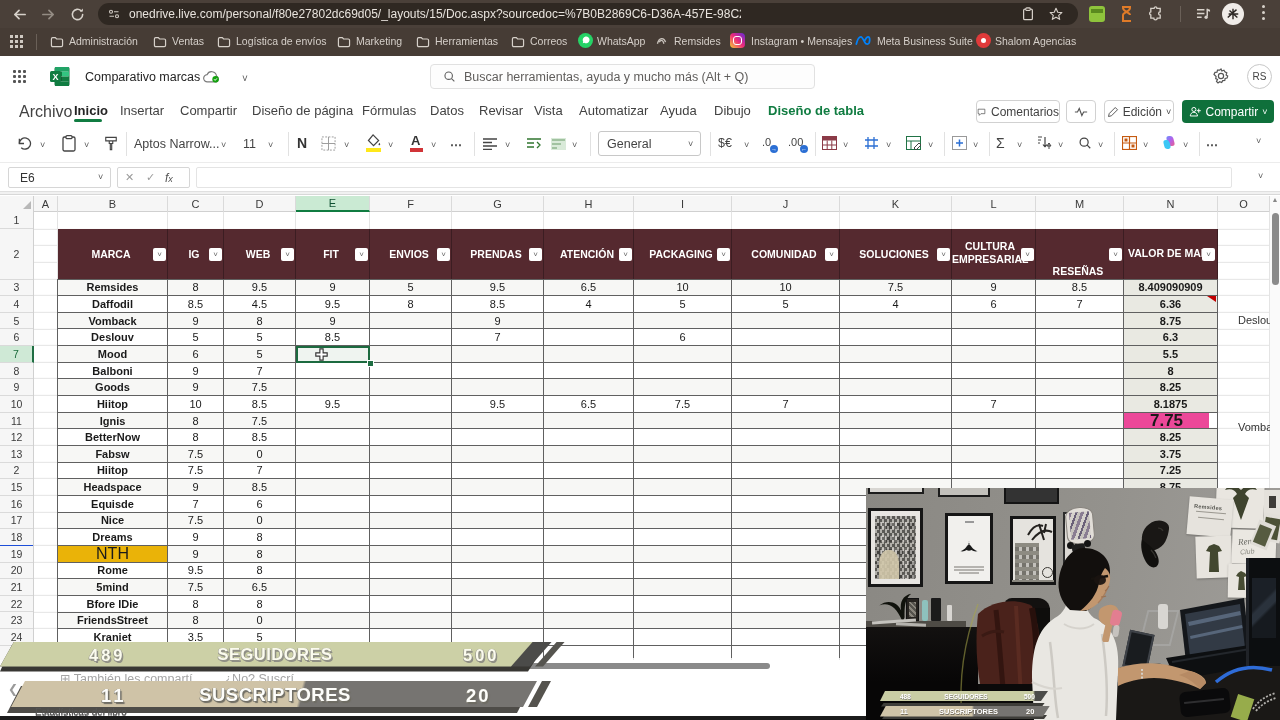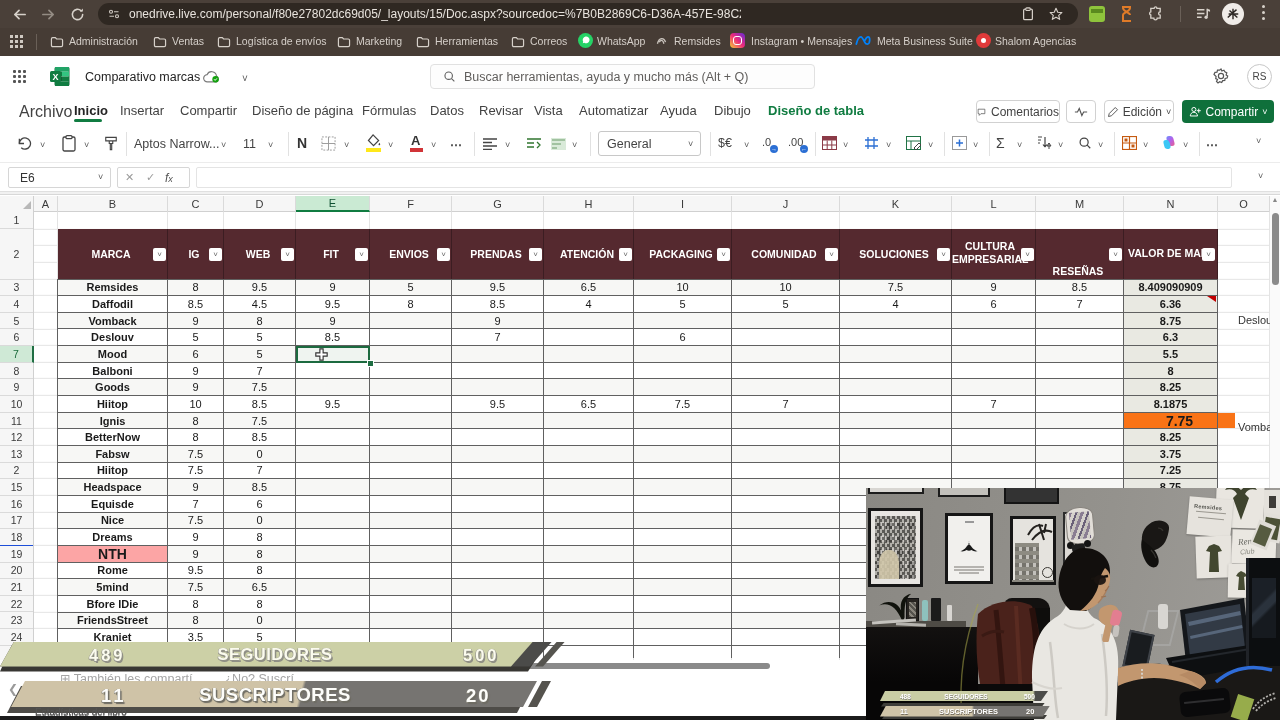--- a/index.html
+++ b/index.html
@@ -521,21 +521,21 @@
 <div class="ab ct" style="left:224px;top:412.7px;width:71px;height:15.65px;background:#f7f7f5;font-size:11px;color:#1a1a1a">7.5</div>
 <div class="ab ct" style="left:296px;top:412.7px;width:73px;height:15.65px;background:#f7f7f5;font-size:11px;color:#1a1a1a"></div>
 <div class="ab ct" style="left:370px;top:412.7px;width:81px;height:15.65px;background:#f7f7f5;font-size:11px;color:#1a1a1a"></div>
 <div class="ab ct" style="left:452px;top:412.7px;width:91px;height:15.65px;background:#f7f7f5;font-size:11px;color:#1a1a1a"></div>
 <div class="ab ct" style="left:544px;top:412.7px;width:89px;height:15.65px;background:#f7f7f5;font-size:11px;color:#1a1a1a"></div>
 <div class="ab ct" style="left:634px;top:412.7px;width:97px;height:15.65px;background:#f7f7f5;font-size:11px;color:#1a1a1a"></div>
 <div class="ab ct" style="left:732px;top:412.7px;width:107px;height:15.65px;background:#f7f7f5;font-size:11px;color:#1a1a1a"></div>
 <div class="ab ct" style="left:840px;top:412.7px;width:111px;height:15.65px;background:#f7f7f5;font-size:11px;color:#1a1a1a"></div>
 <div class="ab ct" style="left:952px;top:412.7px;width:83px;height:15.65px;background:#f7f7f5;font-size:11px;color:#1a1a1a"></div>
 <div class="ab ct" style="left:1036px;top:412.7px;width:87px;height:15.65px;background:#f7f7f5;font-size:11px;color:#1a1a1a"></div>
-<div class="ab ct" style="left:1124px;top:412.7px;width:111px;height:15.65px;background:#f97316;font-weight:bold;font-size:14px;color:#1a1a1a">7.75</div>
+<div class="ab ct" style="left:1124px;top:412.7px;width:85px;height:15.65px;background:#ec4899;font-weight:bold;font-size:17px;color:#1a1a1a">7.75</div>
 <div class="ab ct" style="left:58px;top:429.4px;width:109px;height:15.65px;background:#ffffff;font-weight:bold;font-size:11px;color:#1a1a1a">BetterNow</div>
 <div class="ab ct" style="left:168px;top:429.4px;width:55px;height:15.65px;background:#ffffff;font-size:11px;color:#1a1a1a">8</div>
 <div class="ab ct" style="left:224px;top:429.4px;width:71px;height:15.65px;background:#ffffff;font-size:11px;color:#1a1a1a">8.5</div>
 <div class="ab ct" style="left:296px;top:429.4px;width:73px;height:15.65px;background:#ffffff;font-size:11px;color:#1a1a1a"></div>
 <div class="ab ct" style="left:370px;top:429.4px;width:81px;height:15.65px;background:#ffffff;font-size:11px;color:#1a1a1a"></div>
 <div class="ab ct" style="left:452px;top:429.4px;width:91px;height:15.65px;background:#ffffff;font-size:11px;color:#1a1a1a"></div>
 <div class="ab ct" style="left:544px;top:429.4px;width:89px;height:15.65px;background:#ffffff;font-size:11px;color:#1a1a1a"></div>
 <div class="ab ct" style="left:634px;top:429.4px;width:97px;height:15.65px;background:#ffffff;font-size:11px;color:#1a1a1a"></div>
 <div class="ab ct" style="left:732px;top:429.4px;width:107px;height:15.65px;background:#ffffff;font-size:11px;color:#1a1a1a"></div>
 <div class="ab ct" style="left:840px;top:429.4px;width:111px;height:15.65px;background:#ffffff;font-size:11px;color:#1a1a1a"></div>
@@ -613,21 +613,21 @@
 <div class="ab ct" style="left:296px;top:529.2px;width:73px;height:15.65px;background:#ffffff;font-size:11px;color:#1a1a1a"></div>
 <div class="ab ct" style="left:370px;top:529.2px;width:81px;height:15.65px;background:#ffffff;font-size:11px;color:#1a1a1a"></div>
 <div class="ab ct" style="left:452px;top:529.2px;width:91px;height:15.65px;background:#ffffff;font-size:11px;color:#1a1a1a"></div>
 <div class="ab ct" style="left:544px;top:529.2px;width:89px;height:15.65px;background:#ffffff;font-size:11px;color:#1a1a1a"></div>
 <div class="ab ct" style="left:634px;top:529.2px;width:97px;height:15.65px;background:#ffffff;font-size:11px;color:#1a1a1a"></div>
 <div class="ab ct" style="left:732px;top:529.2px;width:107px;height:15.65px;background:#ffffff;font-size:11px;color:#1a1a1a"></div>
 <div class="ab ct" style="left:840px;top:529.2px;width:111px;height:15.65px;background:#ffffff;font-size:11px;color:#1a1a1a"></div>
 <div class="ab ct" style="left:952px;top:529.2px;width:83px;height:15.65px;background:#ffffff;font-size:11px;color:#1a1a1a"></div>
 <div class="ab ct" style="left:1036px;top:529.2px;width:87px;height:15.65px;background:#ffffff;font-size:11px;color:#1a1a1a"></div>
 <div class="ab ct" style="left:1124px;top:529.2px;width:93px;height:15.65px;background:#e9e9e2;font-weight:bold;font-size:11px;color:#1a1a1a"></div>
-<div class="ab ct" style="left:58px;top:545.9px;width:109px;height:15.65px;background:#fca5a5;font-weight:bold;font-size:14px;color:#1a1a1a">NTH</div>
+<div class="ab ct" style="left:58px;top:545.9px;width:109px;height:15.65px;background:#eab308;font-weight:normal;font-size:16px;color:#1a1a1a">NTH</div>
 <div class="ab ct" style="left:168px;top:545.9px;width:55px;height:15.65px;background:#f7f7f5;font-size:11px;color:#1a1a1a">9</div>
 <div class="ab ct" style="left:224px;top:545.9px;width:71px;height:15.65px;background:#f7f7f5;font-size:11px;color:#1a1a1a">8</div>
 <div class="ab ct" style="left:296px;top:545.9px;width:73px;height:15.65px;background:#f7f7f5;font-size:11px;color:#1a1a1a"></div>
 <div class="ab ct" style="left:370px;top:545.9px;width:81px;height:15.65px;background:#f7f7f5;font-size:11px;color:#1a1a1a"></div>
 <div class="ab ct" style="left:452px;top:545.9px;width:91px;height:15.65px;background:#f7f7f5;font-size:11px;color:#1a1a1a"></div>
 <div class="ab ct" style="left:544px;top:545.9px;width:89px;height:15.65px;background:#f7f7f5;font-size:11px;color:#1a1a1a"></div>
 <div class="ab ct" style="left:634px;top:545.9px;width:97px;height:15.65px;background:#f7f7f5;font-size:11px;color:#1a1a1a"></div>
 <div class="ab ct" style="left:732px;top:545.9px;width:107px;height:15.65px;background:#f7f7f5;font-size:11px;color:#1a1a1a"></div>
 <div class="ab ct" style="left:840px;top:545.9px;width:111px;height:15.65px;background:#f7f7f5;font-size:11px;color:#1a1a1a"></div>
 <div class="ab ct" style="left:952px;top:545.9px;width:83px;height:15.65px;background:#f7f7f5;font-size:11px;color:#1a1a1a"></div>

